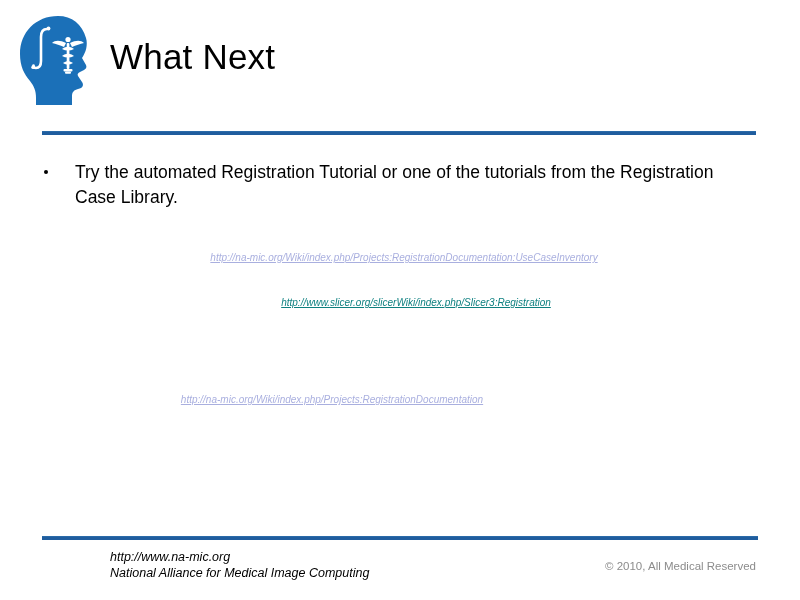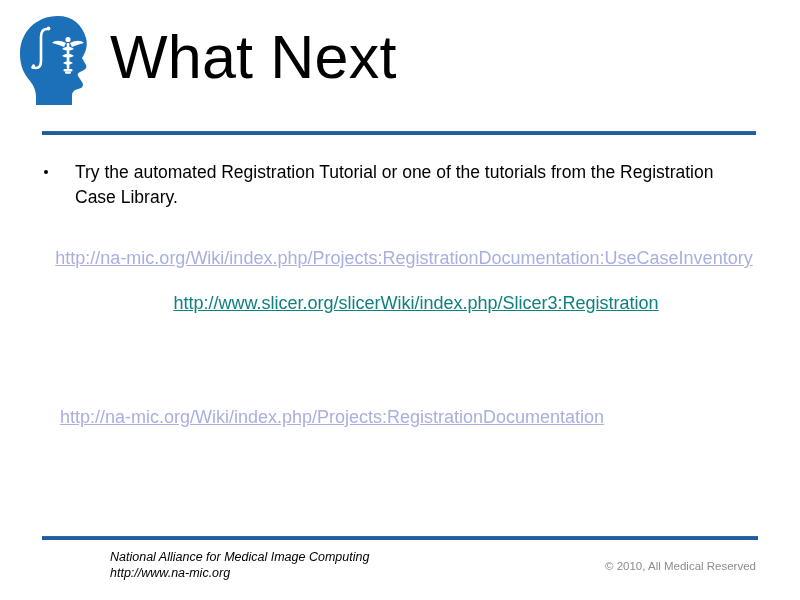--- a/index.html
+++ b/index.html
@@ -23,21 +23,21 @@
     position: absolute;
     left: 14px;
     top: 12px;
     width: 92px;
     height: 96px;
   }
   #slide-title {
     position: absolute;
     left: 110px;
     top: 28px;
-    font-size: 61px;
+    font-size: 35px;
     line-height: 58px;
     color: #000000;
     letter-spacing: 0.2px;
     white-space: nowrap;
   }
 
   
   .rule {
     position: absolute;
     left: 42px;
@@ -72,36 +72,37 @@
   }
   .bullet-text {
     font-size: 17.5px;
     line-height: 25px;
     color: #000000;
     text-align: left;
   }
 
   .link-line {
     text-align: center;
-    font-size: 18px;
+    font-size: 10px;
     line-height: 20px;
     text-decoration: underline;
     white-space: nowrap;
+    font-style: italic;
   }
   .link-faded {
     color: #a9afdf;
     text-decoration-color: #a9afdf;
   }
   .link-teal {
     color: #0e8080;
     text-decoration-color: #0e8080;
   }
   #link-1 { position: absolute; left: 0; top: 88px; width: 800px; padding-left: 8px; box-sizing: border-box; }
   #link-2 { position: absolute; left: 16px; top: 133px; width: 800px; }
-  #link-3 { position: absolute; left: 0; top: 247px; width: 664px; }
+  #link-3 { position: absolute; left: 0; top: 230px; width: 664px; }
 
   #feedback-para {
     position: absolute;
     left: 58px;
     top: 170px;
     width: 700px;
     font-size: 17.5px;
     line-height: 25px;
     color: #000000;
     text-align: left;
@@ -197,19 +198,19 @@
     <div class="link-line link-teal" id="link-2">http://www.slicer.org/slicerWiki/index.php/Slicer3:Registration</div>
 
 
     <div class="link-line link-faded" id="link-3">http://na-mic.org/Wiki/index.php/Projects:RegistrationDocumentation</div>
 
   </div>
 
   <div class="rule" id="rule-bottom"></div>
 
   <div id="footer-left">
+    <div>http://www.na-mic.org</div>
     <div>National Alliance for Medical Image Computing</div>
-    <div>http://www.na-mic.org</div>
   </div>
 
   <div id="footer-right">© 2010, All Medical Reserved</div>
 
 </div>
 
 </body></html>

